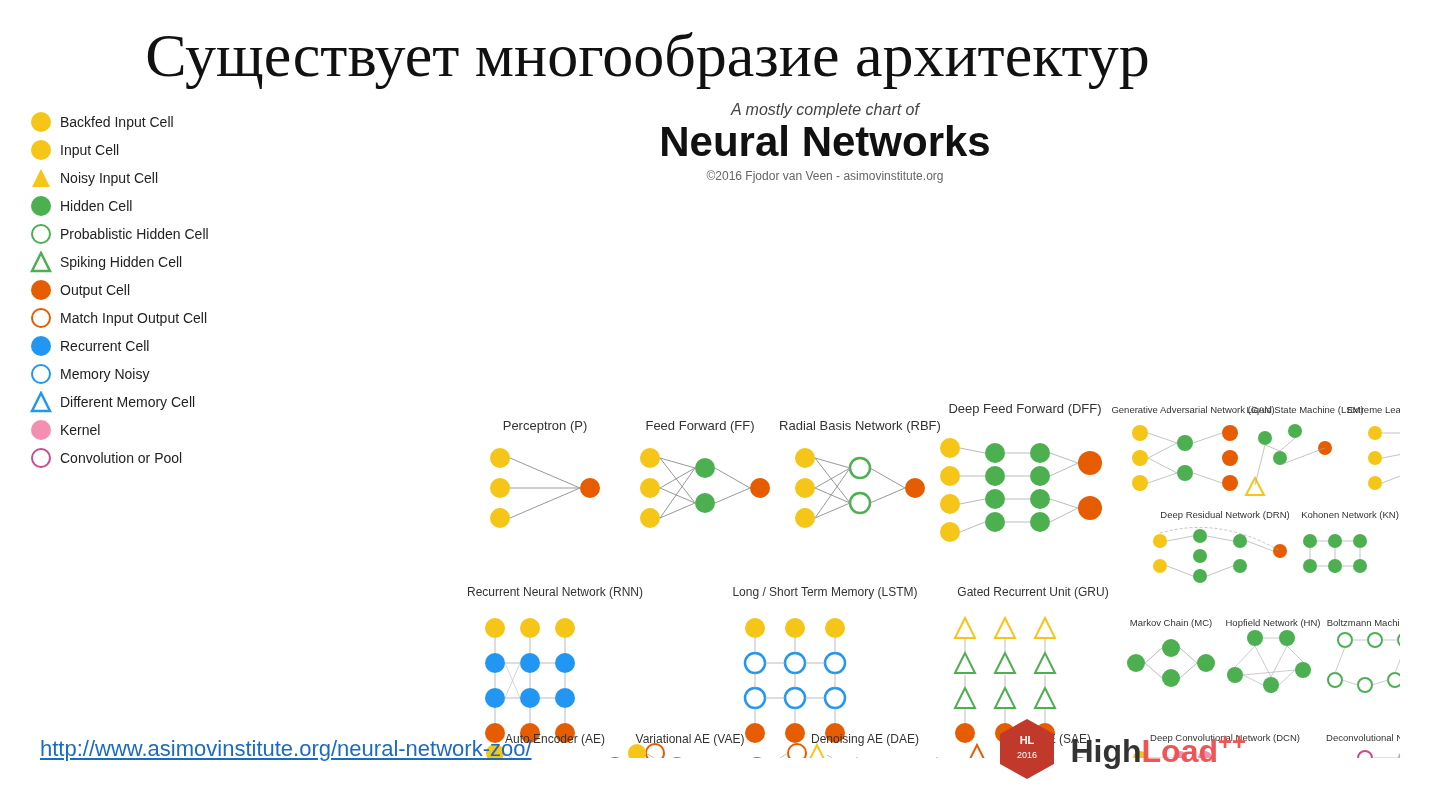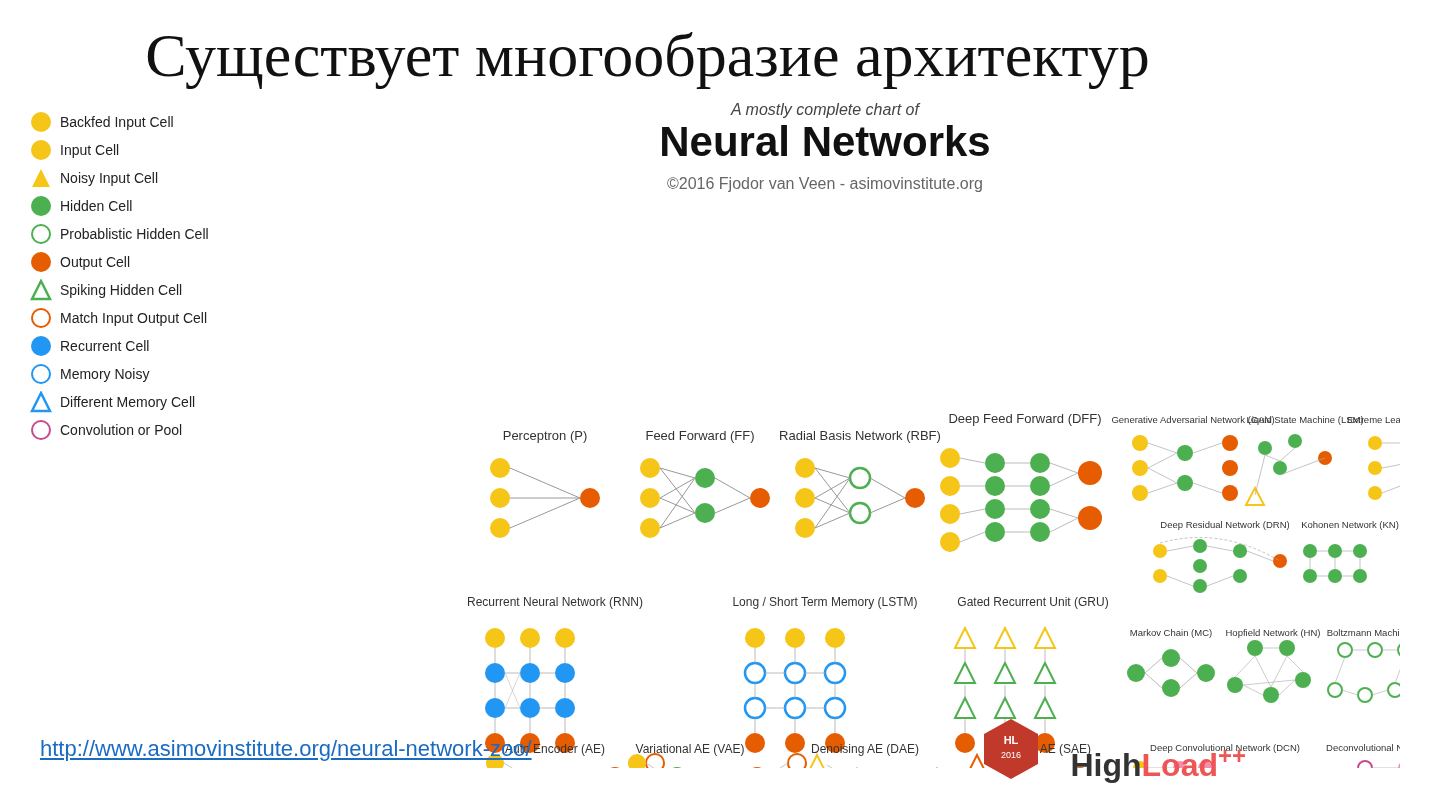--- a/index.html
+++ b/index.html
@@ -82,23 +82,23 @@
       font-size: 16px;
       color: #444;
     }
     .chart-header .main-title {
       font-size: 42px;
       font-weight: 900;
       color: #111;
       line-height: 1.1;
     }
     .chart-header .copyright {
-      font-size: 16px;
+      font-size: 12px;
       color: #666;
-      margin-top: 10px;
+      margin-top: 4px;
       text-align: center;
     }
     
     .nn-svg {
       width: 1150px;
       height: 570px;
     }
     .footer {
       position: absolute;
       bottom: 20px;
@@ -109,22 +109,22 @@
       align-items: center;
       padding: 0 40px;
     }
     .footer-link {
       color: #1a6bc4;
       font-size: 22px;
       text-decoration: underline;
     }
     .highload-badge {
       display: flex;
-      align-items: flex-end;
-      gap: 24px;
+      align-items: center;
+      gap: 8px;
     }
     .hl-hex {
       width: 70px;
       height: 70px;
     }
     .hl-text {
       font-size: 32px;
       font-weight: bold;
       color: #333;
     }
@@ -169,34 +169,34 @@
       <span>Hidden Cell</span>
     </div>
         <div class="legend-item">
       <div class="legend-icon">
             <div class="circle-outline" style="border-color:#4caf50"></div>
           </div>
       <span>Probablistic Hidden Cell</span>
     </div>
         <div class="legend-item">
       <div class="legend-icon">
-            <div class="circle" style="background:#e65c00"></div>
-          </div>
-      <span>Output Cell</span>
-    </div>
-        <div class="legend-item">
-      <div class="legend-icon">
             <svg width="22" height="22" viewBox="0 0 22 22">
               <polygon points="11,2 2,20 20,20" fill="none" stroke="#4caf50" stroke-width="2.5"></polygon>
             </svg>
           </div>
       <span>Spiking Hidden Cell</span>
     </div>
         <div class="legend-item">
       <div class="legend-icon">
+            <div class="circle" style="background:#e65c00"></div>
+          </div>
+      <span>Output Cell</span>
+    </div>
+        <div class="legend-item">
+      <div class="legend-icon">
             <div class="circle-outline" style="border-color:#e65c00"></div>
           </div>
       <span>Match Input Output Cell</span>
     </div>
         <div class="legend-item">
       <div class="legend-icon">
             <div class="circle" style="background:#2196f3"></div>
           </div>
       <span>Recurrent Cell</span>
     </div>
@@ -206,20 +206,26 @@
           </div>
       <span>Memory Noisy</span>
     </div>
         <div class="legend-item">
       <div class="legend-icon">
             <svg width="22" height="22" viewBox="0 0 22 22">
               <polygon points="11,2 2,20 20,20" fill="none" stroke="#2196f3" stroke-width="2.5"></polygon>
             </svg>
           </div>
       <span>Different Memory Cell</span>
+    </div>
+        <div class="legend-item">
+      <div class="legend-icon">
+            <div class="circle" style="background:#f48fb1"></div>
+          </div>
+      <span>Kernel</span>
     </div>
         <div class="legend-item">
       <div class="legend-icon">
             <div class="circle-outline" style="border-color:#c84b8c"></div>
           </div>
       <span>Convolution or Pool</span>
     </div>
       </div>
 
     <div class="chart-area">

